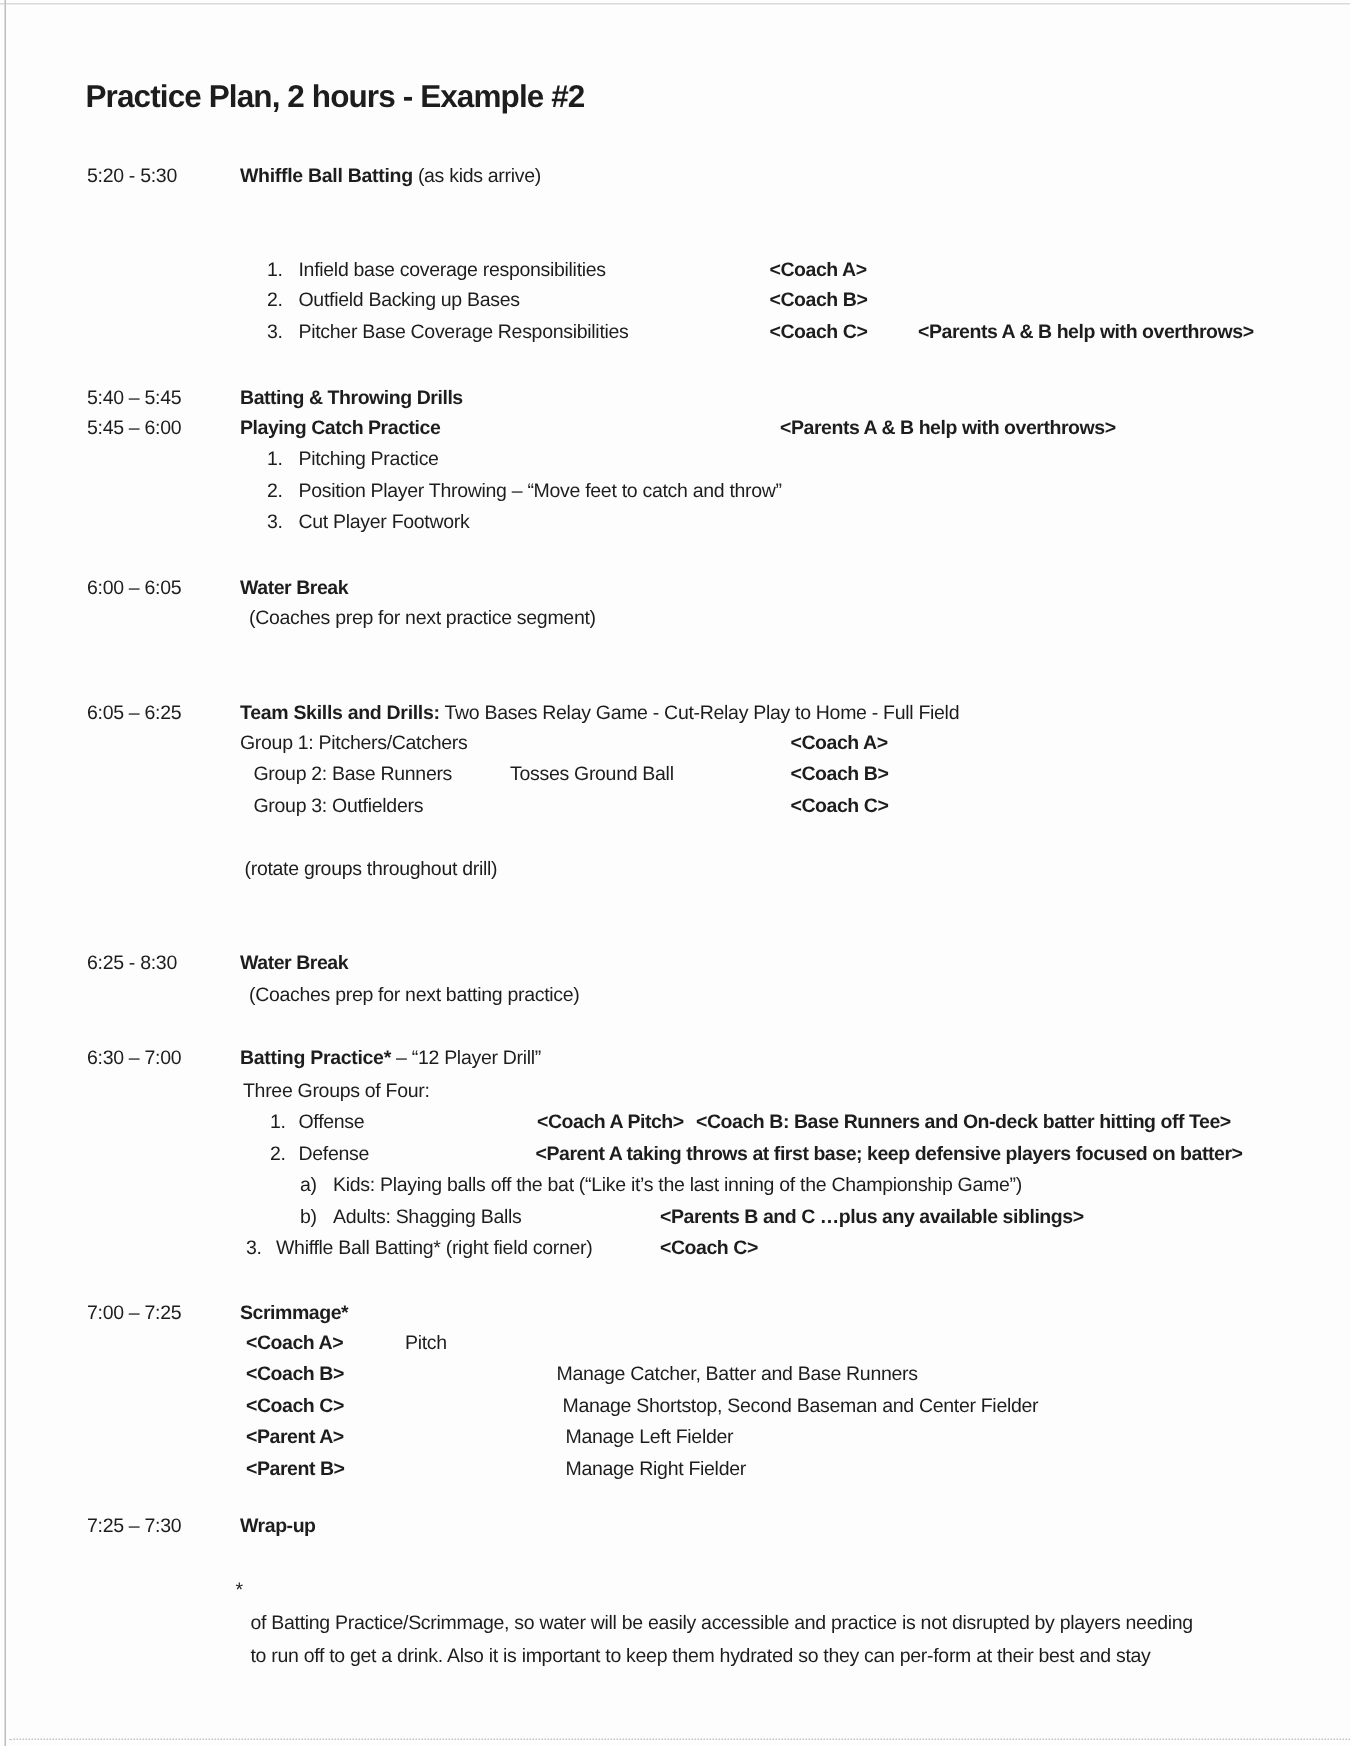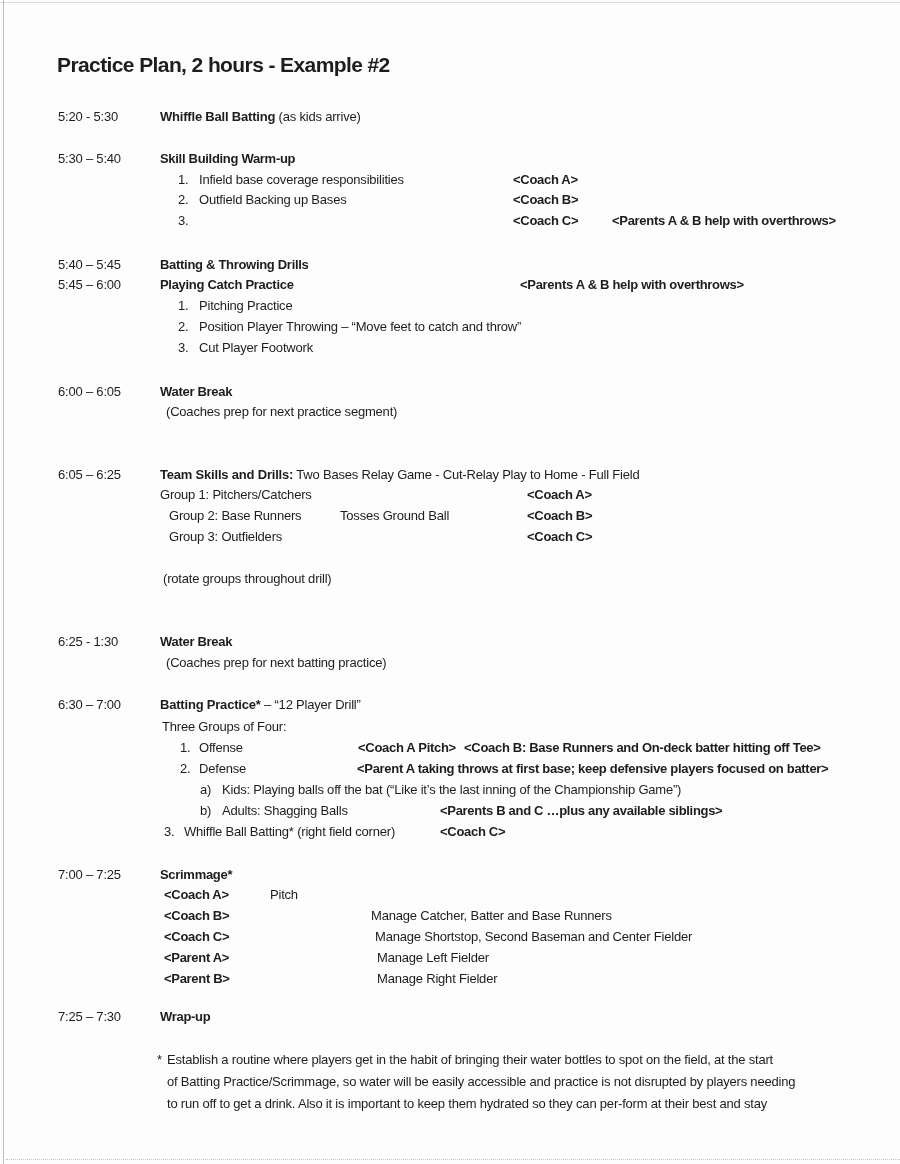--- a/index.html
+++ b/index.html
@@ -46,36 +46,33 @@
   <div class="edge-left"></div>
   <div class="edge-bottom"></div>
 
   <div class="title">Practice Plan, 2 hours - Example #2</div>
 
   <div class="ln" style="top:107px">
     <span style="left:58px">5:20 - 5:30</span>
     <span style="left:160px"><b>Whiffle Ball Batting</b><span class="inl"> (as kids arrive)</span></span>
   </div>
 
-  <div class="ln" style="top:149px">
-    <span style="left:58px">5:30 – 5:40</span>
-    <span class="bd" style="left:160px">Skill Building Warm-up</span>
-  </div>
   <div class="ln" style="top:170px">
     <span style="left:178px">1.</span>
     <span style="left:199px">Infield base coverage responsibilities</span>
     <span class="bd" style="left:513px">&lt;Coach A&gt;</span>
   </div>
   <div class="ln" style="top:190px">
     <span style="left:178px">2.</span>
     <span style="left:199px">Outfield Backing up Bases</span>
     <span class="bd" style="left:513px">&lt;Coach B&gt;</span>
   </div>
   <div class="ln" style="top:211px">
     <span style="left:178px">3.</span>
+    <span style="left:199px">Pitcher Base Coverage Responsibilities</span>
     <span class="bd" style="left:513px">&lt;Coach C&gt;</span>
     <span class="bd" style="left:612px">&lt;Parents A &amp; B help with overthrows&gt;</span>
   </div>
 
   <div class="ln" style="top:255px">
     <span style="left:58px">5:40 – 5:45</span>
     <span class="bd" style="left:160px">Batting &amp; Throwing Drills</span>
   </div>
 
   <div class="ln" style="top:275px">
@@ -121,21 +118,21 @@
   <div class="ln" style="top:527px">
     <span style="left:169px">Group 3: Outfielders</span>
     <span style="left:340px"></span>
     <span class="bd" style="left:527px">&lt;Coach C&gt;</span>
   </div>
   <div class="ln" style="top:569px">
     <span style="left:163px">(rotate groups throughout drill)</span>
   </div>
 
   <div class="ln" style="top:632px">
-    <span style="left:58px">6:25 - 1:30</span>
+    <span style="left:58px">6:25 - 8:30</span>
     <span class="bd" style="left:160px">Water Break</span>
   </div>
   <div class="ln" style="top:653px">
     <span style="left:166px">(Coaches prep for next batting practice)</span>
   </div>
 
   <div class="ln" style="top:695px">
     <span style="left:58px">6:30 – 7:00</span>
     <span style="left:160px"><b>Batting Practice*</b><span class="inl"> – “12 Player Drill”</span></span>
   </div>
@@ -193,21 +190,20 @@
     <span style="left:377px">Manage Right Fielder</span>
   </div>
 
   <div class="ln" style="top:1007px">
     <span style="left:58px">7:25 – 7:30</span>
     <span class="bd" style="left:160px">Wrap-up</span>
   </div>
 
   <div class="ln" style="top:1050px">
     <span style="left:157px">*</span>
-    <span style="left:167px">Establish a routine where players get in the habit of bringing their water bottles to spot on the field, at the start</span>
   </div>
   <div class="ln" style="top:1094px">
     <span style="left:167px">to run off to get a drink. Also it is important to keep them hydrated so they can per-form at their best and stay</span>
   </div>
   <div class="ln" style="top:1072px">
     <span style="left:167px">of Batting Practice/Scrimmage, so water will be easily accessible and practice is not disrupted by players needing</span>
   </div>
 </div>
 
 </body></html>

